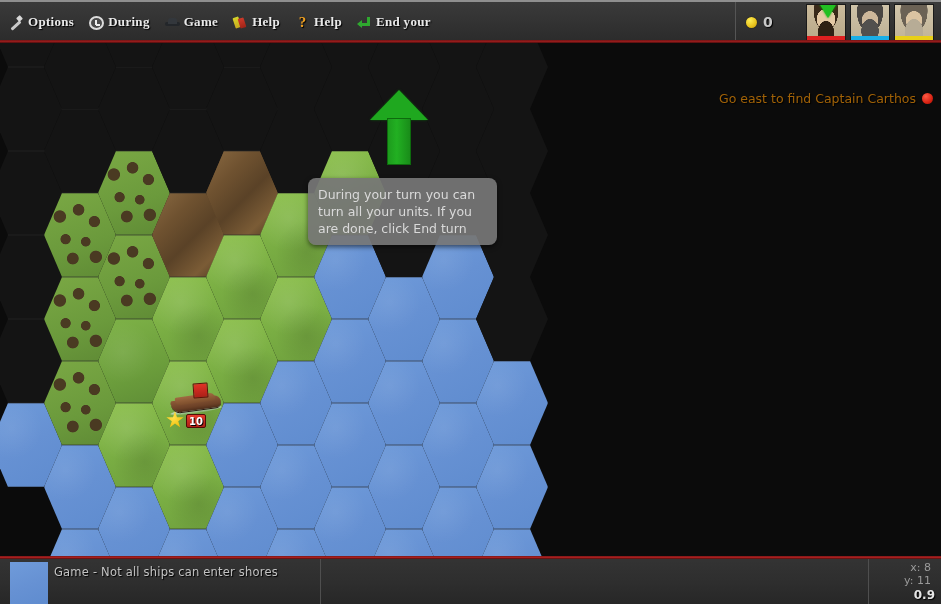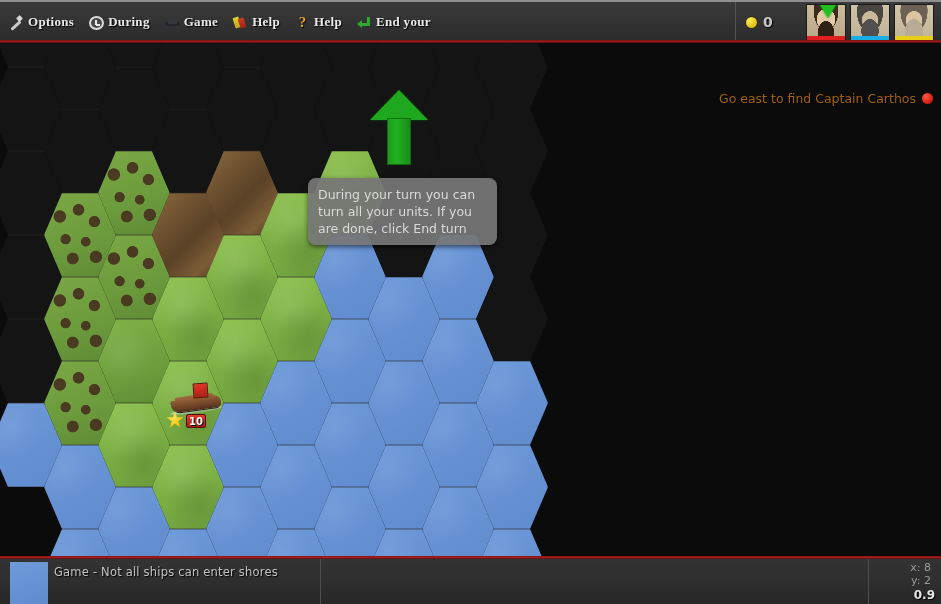--- a/index.html
+++ b/index.html
@@ -671,18 +671,18 @@
   <div class="topbar-underline"></div>
 
   <div class="statusbar">
     <div class="status-topline"></div>
     <div class="terrain-swatch"></div>
     <div class="status-text">Game - Not all ships can enter shores</div>
     <div class="status-div"></div>
     <div class="status-div2"></div>
     <div class="coords">
       <div>x:  8</div>
-      <div>y: 2</div>
+      <div>y: 11</div>
     </div>
     <div class="version">0.9</div>
   </div>
 
 </div>
 
 </body></html>

